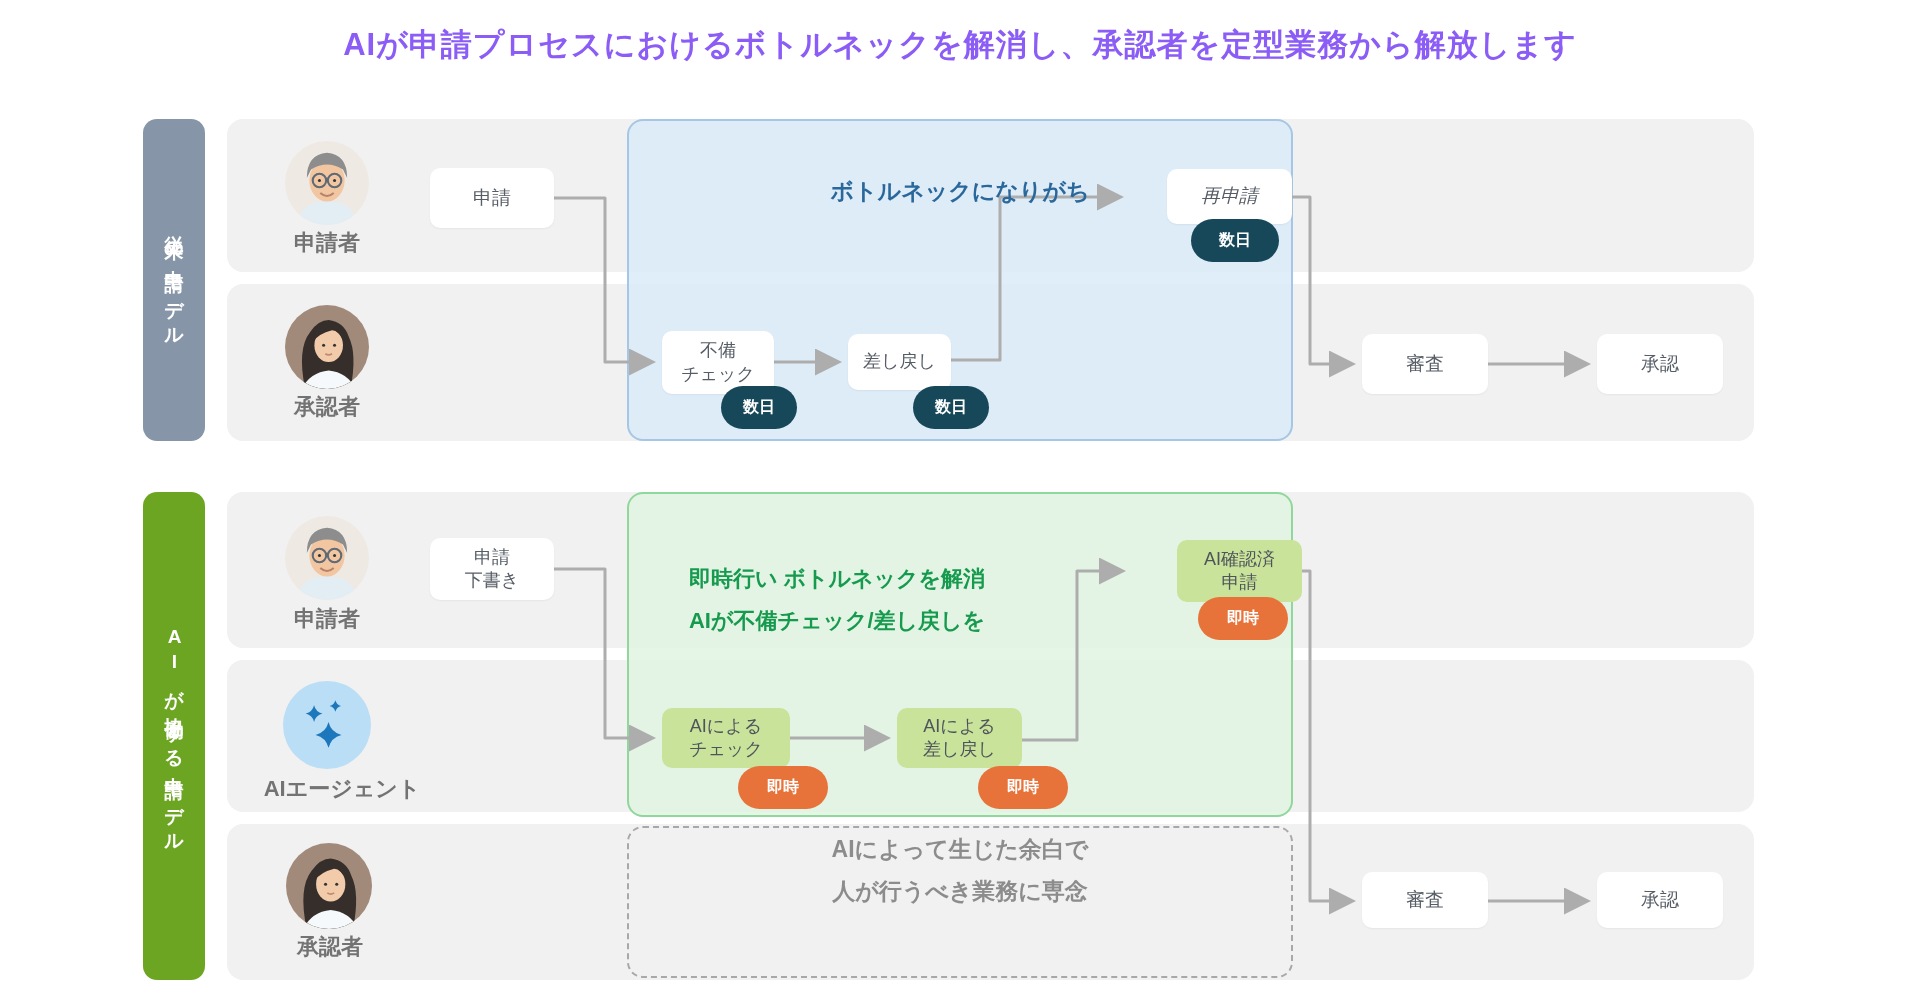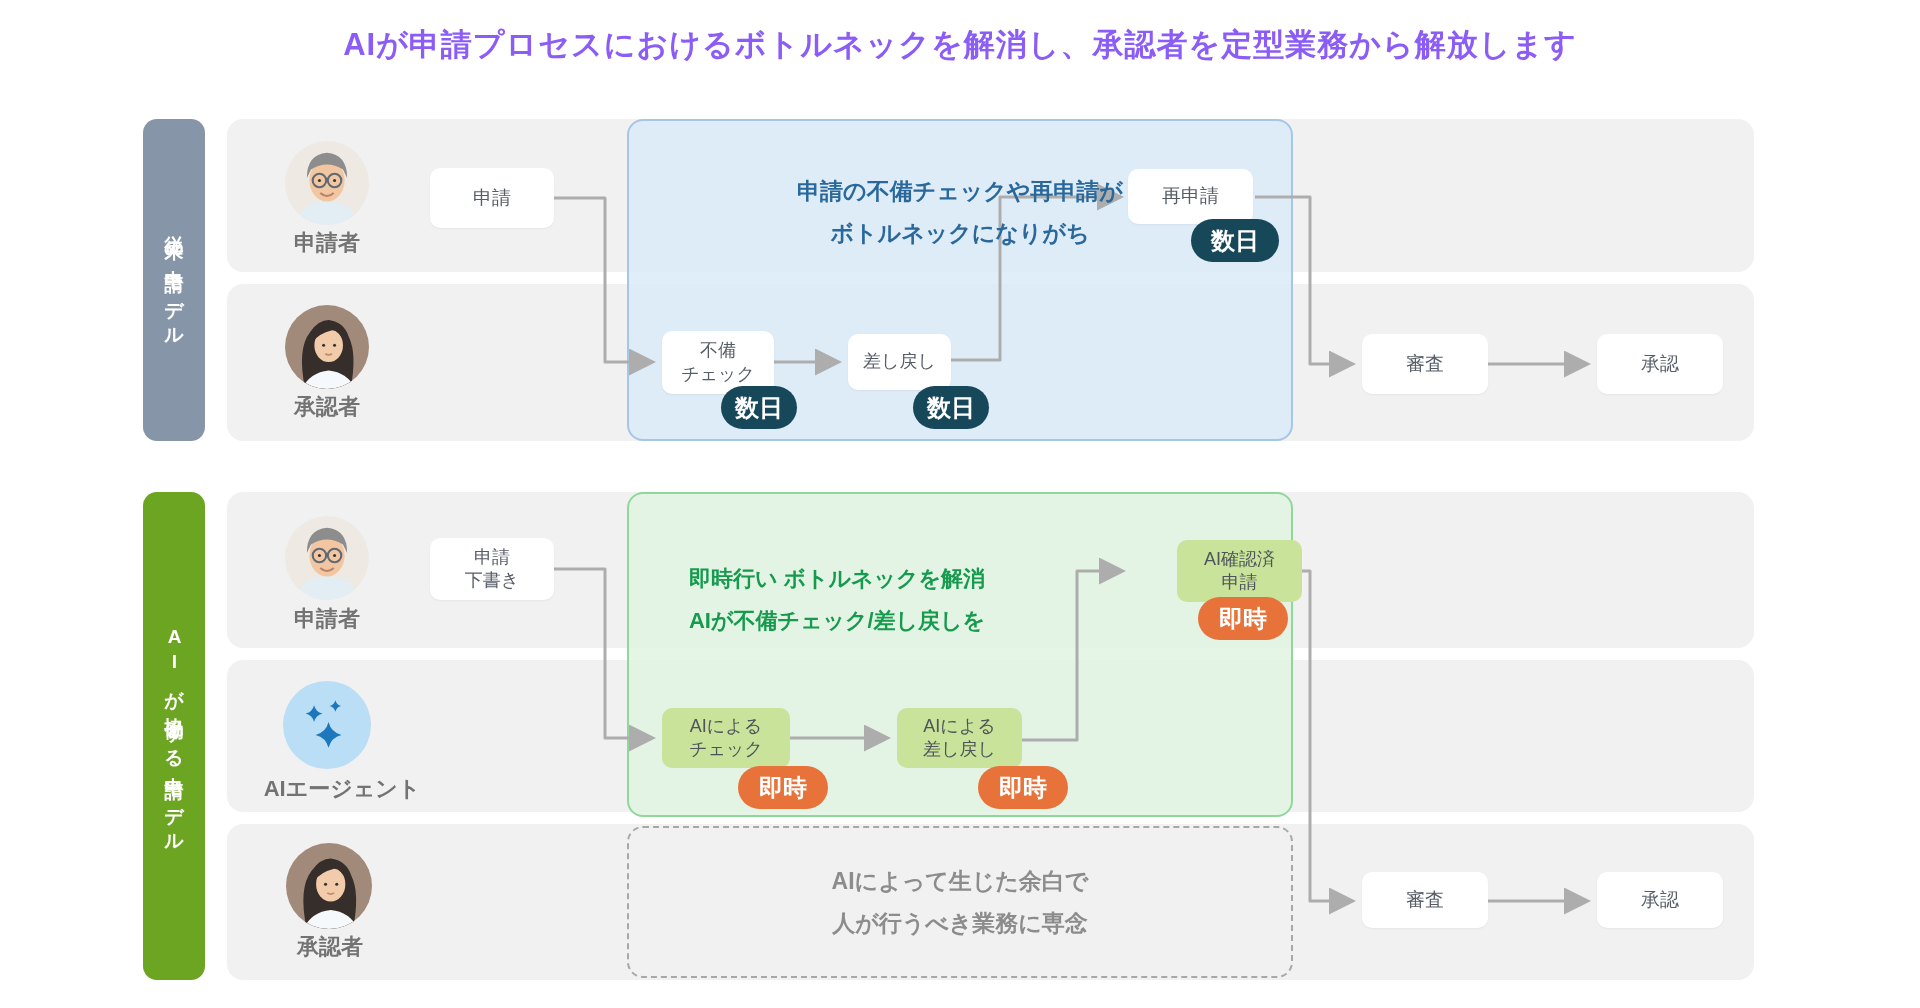--- a/index.html
+++ b/index.html
@@ -23,33 +23,33 @@
   .callout{position:absolute;left:627px;width:666px;border-radius:16px;z-index:2;box-sizing:border-box;}
   .callout-blue{top:119px;height:322px;background:rgba(219,235,249,0.85);border:2px solid #a6c6e6;}
   .callout-green{top:492px;height:325px;background:rgba(225,245,226,0.85);border:2px solid #90d79b;}
   .callout-text{position:absolute;text-align:center;font-weight:700;line-height:42px;z-index:4;}
   .callout-text span{display:block;}
   .ct-blue{left:627px;width:666px;top:170px;font-size:23px;color:var(--legacy-callout-text,#2a689c);}
   .ct-green{left:650px;width:374px;top:558px;font-size:22px;color:var(--ai-callout-text,#169a4e);}
   .note-box{
     position:absolute;left:627px;top:826px;width:666px;height:152px;box-sizing:border-box;
     border:2px dashed #a8a8a8;border-radius:16px;z-index:2;
-    display:flex;align-items:center;justify-content:center;
+    display:flex;justify-content:center;
   }
   .note-text{text-align:center;font-weight:700;font-size:23px;line-height:42px;color:#8c8c8c;}
   .note-text span{display:block;}
   .pbox{
     position:absolute;background:#fff;border-radius:10px;z-index:4;
     display:flex;align-items:center;justify-content:center;
     color:#565d66;font-size:19px;text-align:center;white-space:pre-line;line-height:1.3;
     box-shadow:0 1px 2px rgba(0,0,0,0.05);
   }
   .gbox{background:#c9e39b;box-shadow:none;color:#4d555b;}
   .badge{
-    position:absolute;border-radius:999px;color:#fff;font-weight:700;font-size:24px;
+    position:absolute;border-radius:999px;color:#fff;font-weight:700;font-size:16px;
     display:flex;align-items:center;justify-content:center;z-index:5;height:43px;
   }
   .badge-days{background:var(--days-badge,#17485a);width:76px;}
   .badge-instant{background:var(--instant-badge,#e7733a);width:90px;}
   .actor-label{position:absolute;width:220px;text-align:center;font-weight:700;font-size:22px;color:#737373;z-index:4;}
   .avatar{position:absolute;z-index:4;}
   .avatar svg{display:block;width:100%;height:100%;}
   .agent-circle{
     position:absolute;left:283px;top:681px;width:88px;height:88px;border-radius:50%;
     background:var(--agent-circle,#b9def5);z-index:4;display:flex;align-items:center;justify-content:center;
@@ -64,21 +64,20 @@
 
   <div class="title">AIが申請プロセスにおけるボトルネックを解消し、承認者を定型業務から解放します</div>
 
   <div class="sidebar sidebar-legacy">従来の申請モデル</div>
 
   <div class="row" style="top:119px;height:153px;"></div>
   <div class="row" style="top:284px;height:157px;"></div>
 
   <div class="callout callout-blue"></div>
   <div class="callout-text ct-blue">
-    <span>申請の不備チェックや再申請が</span>
     <span>ボトルネックになりがち</span>
   </div>
 
   <div class="avatar" style="left:285px;top:141px;width:84px;height:84px;">
     <svg viewBox="0 0 100 100">
       <defs>
           <clipPath id="cm1">
             <circle cx="50" cy="50" r="50"></circle>
           </clipPath>
         </defs>
@@ -118,21 +117,21 @@
         <path d="M20,100 Q30,80 52,78 Q74,80 84,100 Z" fill="#f6f9fb"></path>
       </g>
     </svg>
   </div>
   <div class="actor-label" style="left:217px;top:392px;">承認者</div>
 
   <div class="pbox" style="left:430px;top:168px;width:124px;height:60px;">申請</div>
   <div class="pbox" style="left:662px;top:331px;width:112px;height:63px;font-size:18px;">不備
 チェック</div>
   <div class="pbox" style="left:848px;top:334px;width:103px;height:56px;font-size:18px;">差し戻し</div>
-  <div class="pbox" style="left:1128px;top:169px;width:125px;height:55px;">再申請</div>
+  <div class="pbox" style="left:1167px;top:169px;width:125px;height:55px;font-style:italic;">再申請</div>
   <div class="pbox" style="left:1362px;top:334px;width:126px;height:60px;">審査</div>
   <div class="pbox" style="left:1597px;top:334px;width:126px;height:60px;">承認</div>
 
   <div class="badge badge-days" style="left:721px;top:386px;">数日</div>
   <div class="badge badge-days" style="left:913px;top:386px;">数日</div>
   <div class="badge badge-days" style="left:1191px;top:219px;width:88px;">数日</div>
 
   <div class="sidebar sidebar-ai">AIが協働する申請モデル</div>
 
   <div class="row" style="top:492px;height:156px;"></div>

